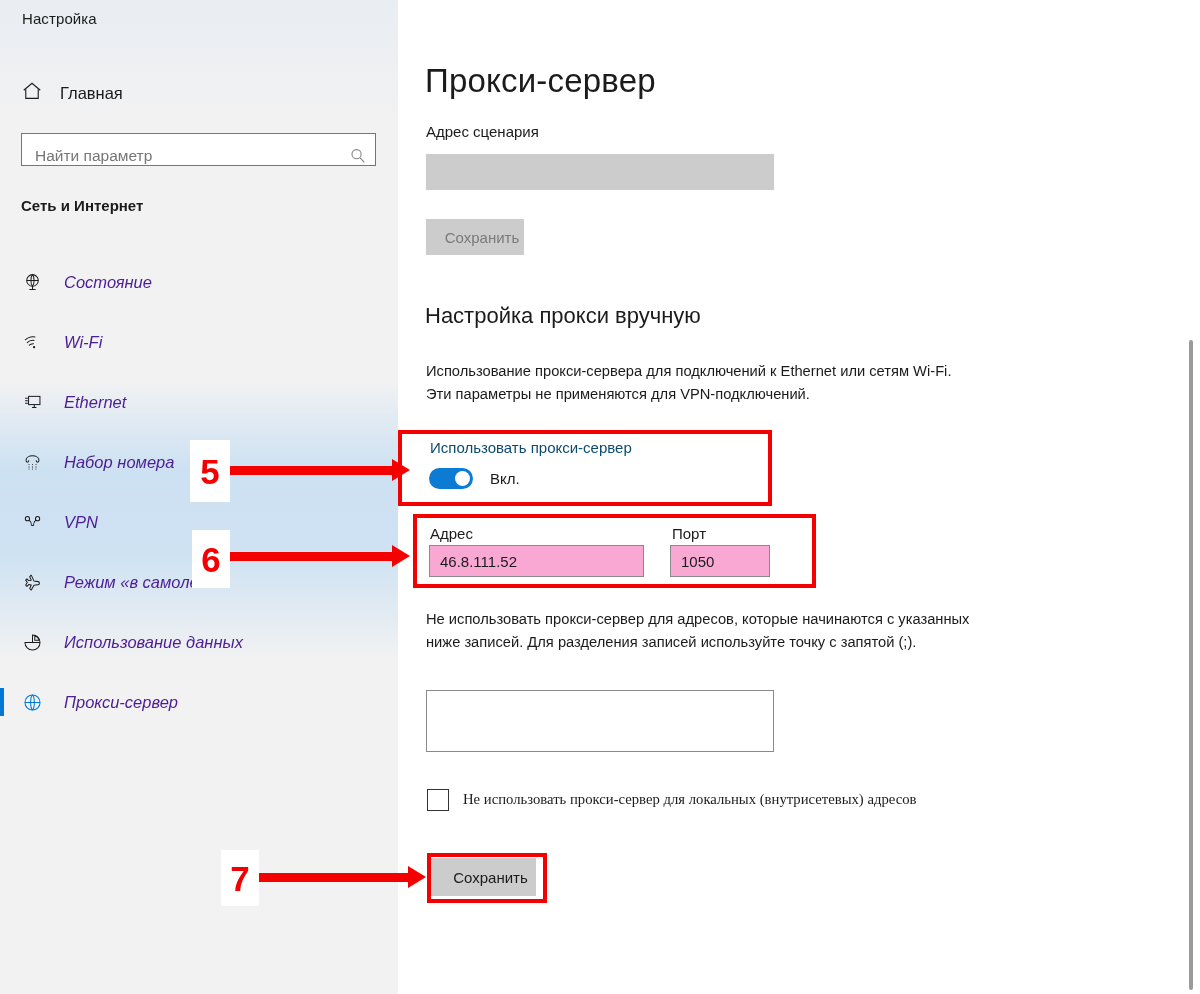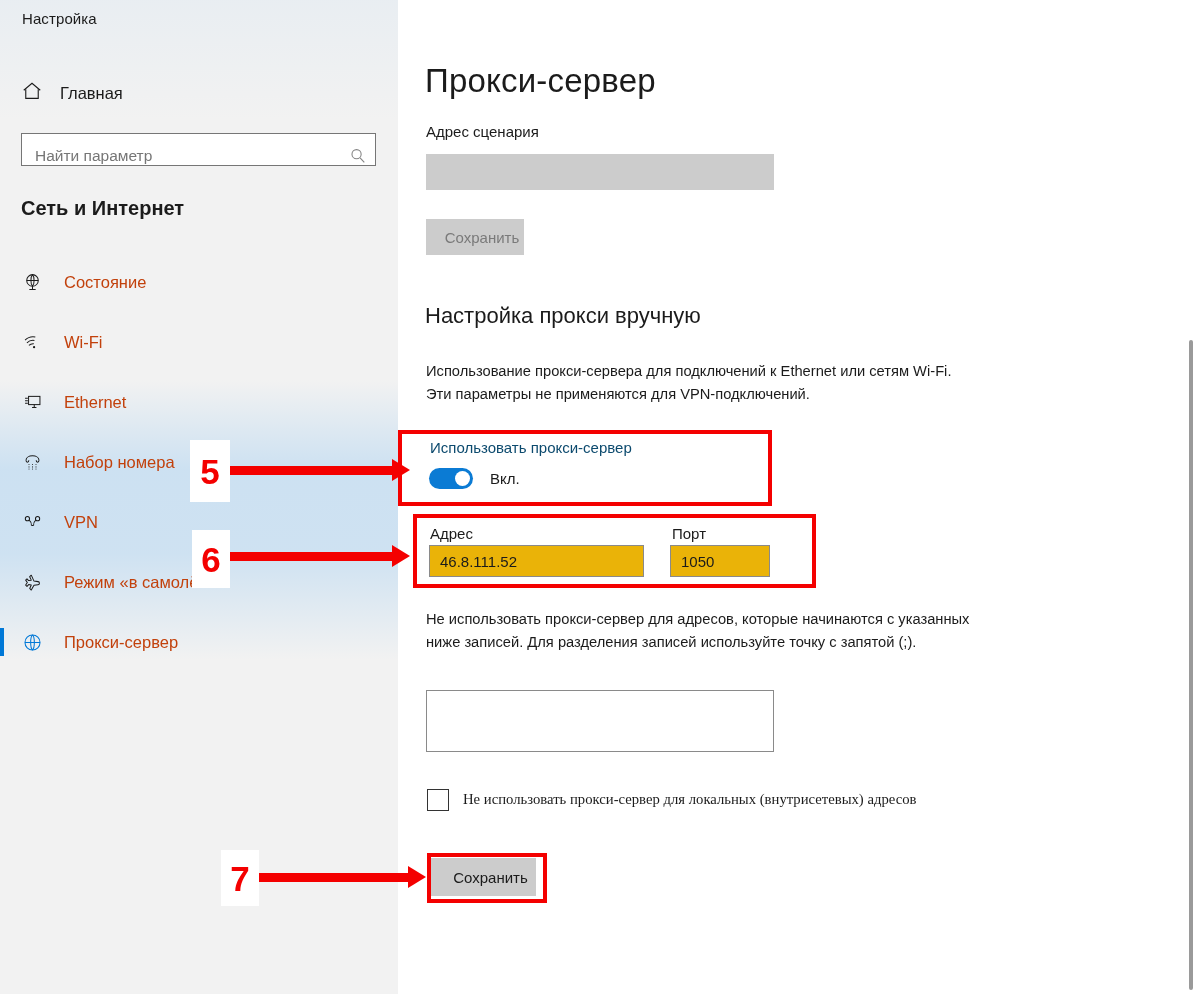--- a/index.html
+++ b/index.html
@@ -85,21 +85,21 @@
     font-family: "Liberation Sans", sans-serif;
     font-size: 15.5px;
     color: #1b1b1b;
   }
   .search-box input::placeholder { color: #767676; }
   .search-ico { width: 18px; height: 18px; flex: 0 0 auto; opacity: .75; }
 
   .section-head {
     position: absolute;
     left: 21px; top: 197px;
-    font-size: 20px;
+    font-size: 15px;
     font-weight: bold;
     color: #1b1b1b;
   }
 
   .nav { position: absolute; left: 0; top: 252px; width: 398px; }
   .nav-item {
     position: relative;
     height: 60px;
     display: flex;
     align-items: center;
@@ -107,22 +107,23 @@
     gap: 21px;
   }
   .nav-item .ico {
     width: 22px; height: 22px;
     flex: 0 0 22px;
     display: flex; align-items: center; justify-content: center;
     color: #1b1b1b;
   }
   .nav-item .label {
     font-size: 16.5px;
-    color: #c2410c;
+    color: #4c1d95;
     white-space: nowrap;
+    font-style: italic;
   }
   .nav-item.selected::before {
     content: "";
     position: absolute;
     left: 0; top: 16px;
     width: 4px; height: 28px;
     background: #0078d7;
   }
   .nav-item.selected .ico { color: #0078d7; }
 
@@ -229,21 +230,21 @@
   .toggle-state { font-size: 15px; color: #1b1b1b; }
 
   .addr-label { position: absolute; left: 32px; top: 525px; }
   .port-label { position: absolute; left: 274px; top: 525px; }
 
   .txt-input {
     position: absolute;
     font-family: "Liberation Sans", sans-serif;
     font-size: 15px;
     color: #1b1b1b;
-    background: #eab308;
+    background: #f9a8d4;
     border: 1px solid #8a8a8a;
     padding: 0 10px;
     outline: none;
   }
   .addr-input { left: 31px; top: 545px; width: 215px; height: 32px; }
   .port-input { left: 272px; top: 545px; width: 100px; height: 32px; }
 
   .bypass-desc {
     position: absolute;
     left: 28px; top: 608px;
@@ -453,20 +454,30 @@
       <div class="nav-item">
         <span class="ico">
           <svg width="21" height="21" viewBox="0 0 24 24" fill="none" stroke="currentColor" stroke-width="1.15" stroke-linejoin="round">
             <path d="M10.6 3.6 8.8 5.4l1.8 3.9-3 .5-1.9-2-1.5 1.5 1.9 2.8-1.9 2.8 1.5 1.5 1.9-2 3 .5-1.8 3.9 1.8 1.8 3.1-5.4 4.6-.6c.9-.1 1.6-.9 1.6-1.8s-.7-1.7-1.6-1.8l-4.6-.6z"></path>
           </svg>
         </span>
         <span class="label">Режим «в самолёте»</span>
       </div>
 
 
+      <div class="nav-item">
+        <span class="ico">
+          <svg width="21" height="21" viewBox="0 0 24 24" fill="none" stroke="currentColor" stroke-width="1.15">
+            <path d="M12 12V3.4a8.6 8.6 0 1 1-8.6 8.6z"></path>
+            <path d="M12 12h8.6"></path>
+            <path d="M14.6 4.2a8 8 0 0 1 5.2 5.2h-5.2z"></path>
+          </svg>
+        </span>
+        <span class="label">Использование данных</span>
+      </div>
 
       <div class="nav-item selected">
         <span class="ico">
           <svg width="21" height="21" viewBox="0 0 24 24" fill="none" stroke="currentColor" stroke-width="1.2">
             <circle cx="12" cy="12" r="8.6"></circle>
               <path d="M3.4 12h17.2M12 3.4c2.8 2.6 2.8 14.6 0 17.2M12 3.4c-2.8 2.6-2.8 14.6 0 17.2"></path>
           </svg>
         </span>
         <span class="label">Прокси-сервер</span>
       </div>

